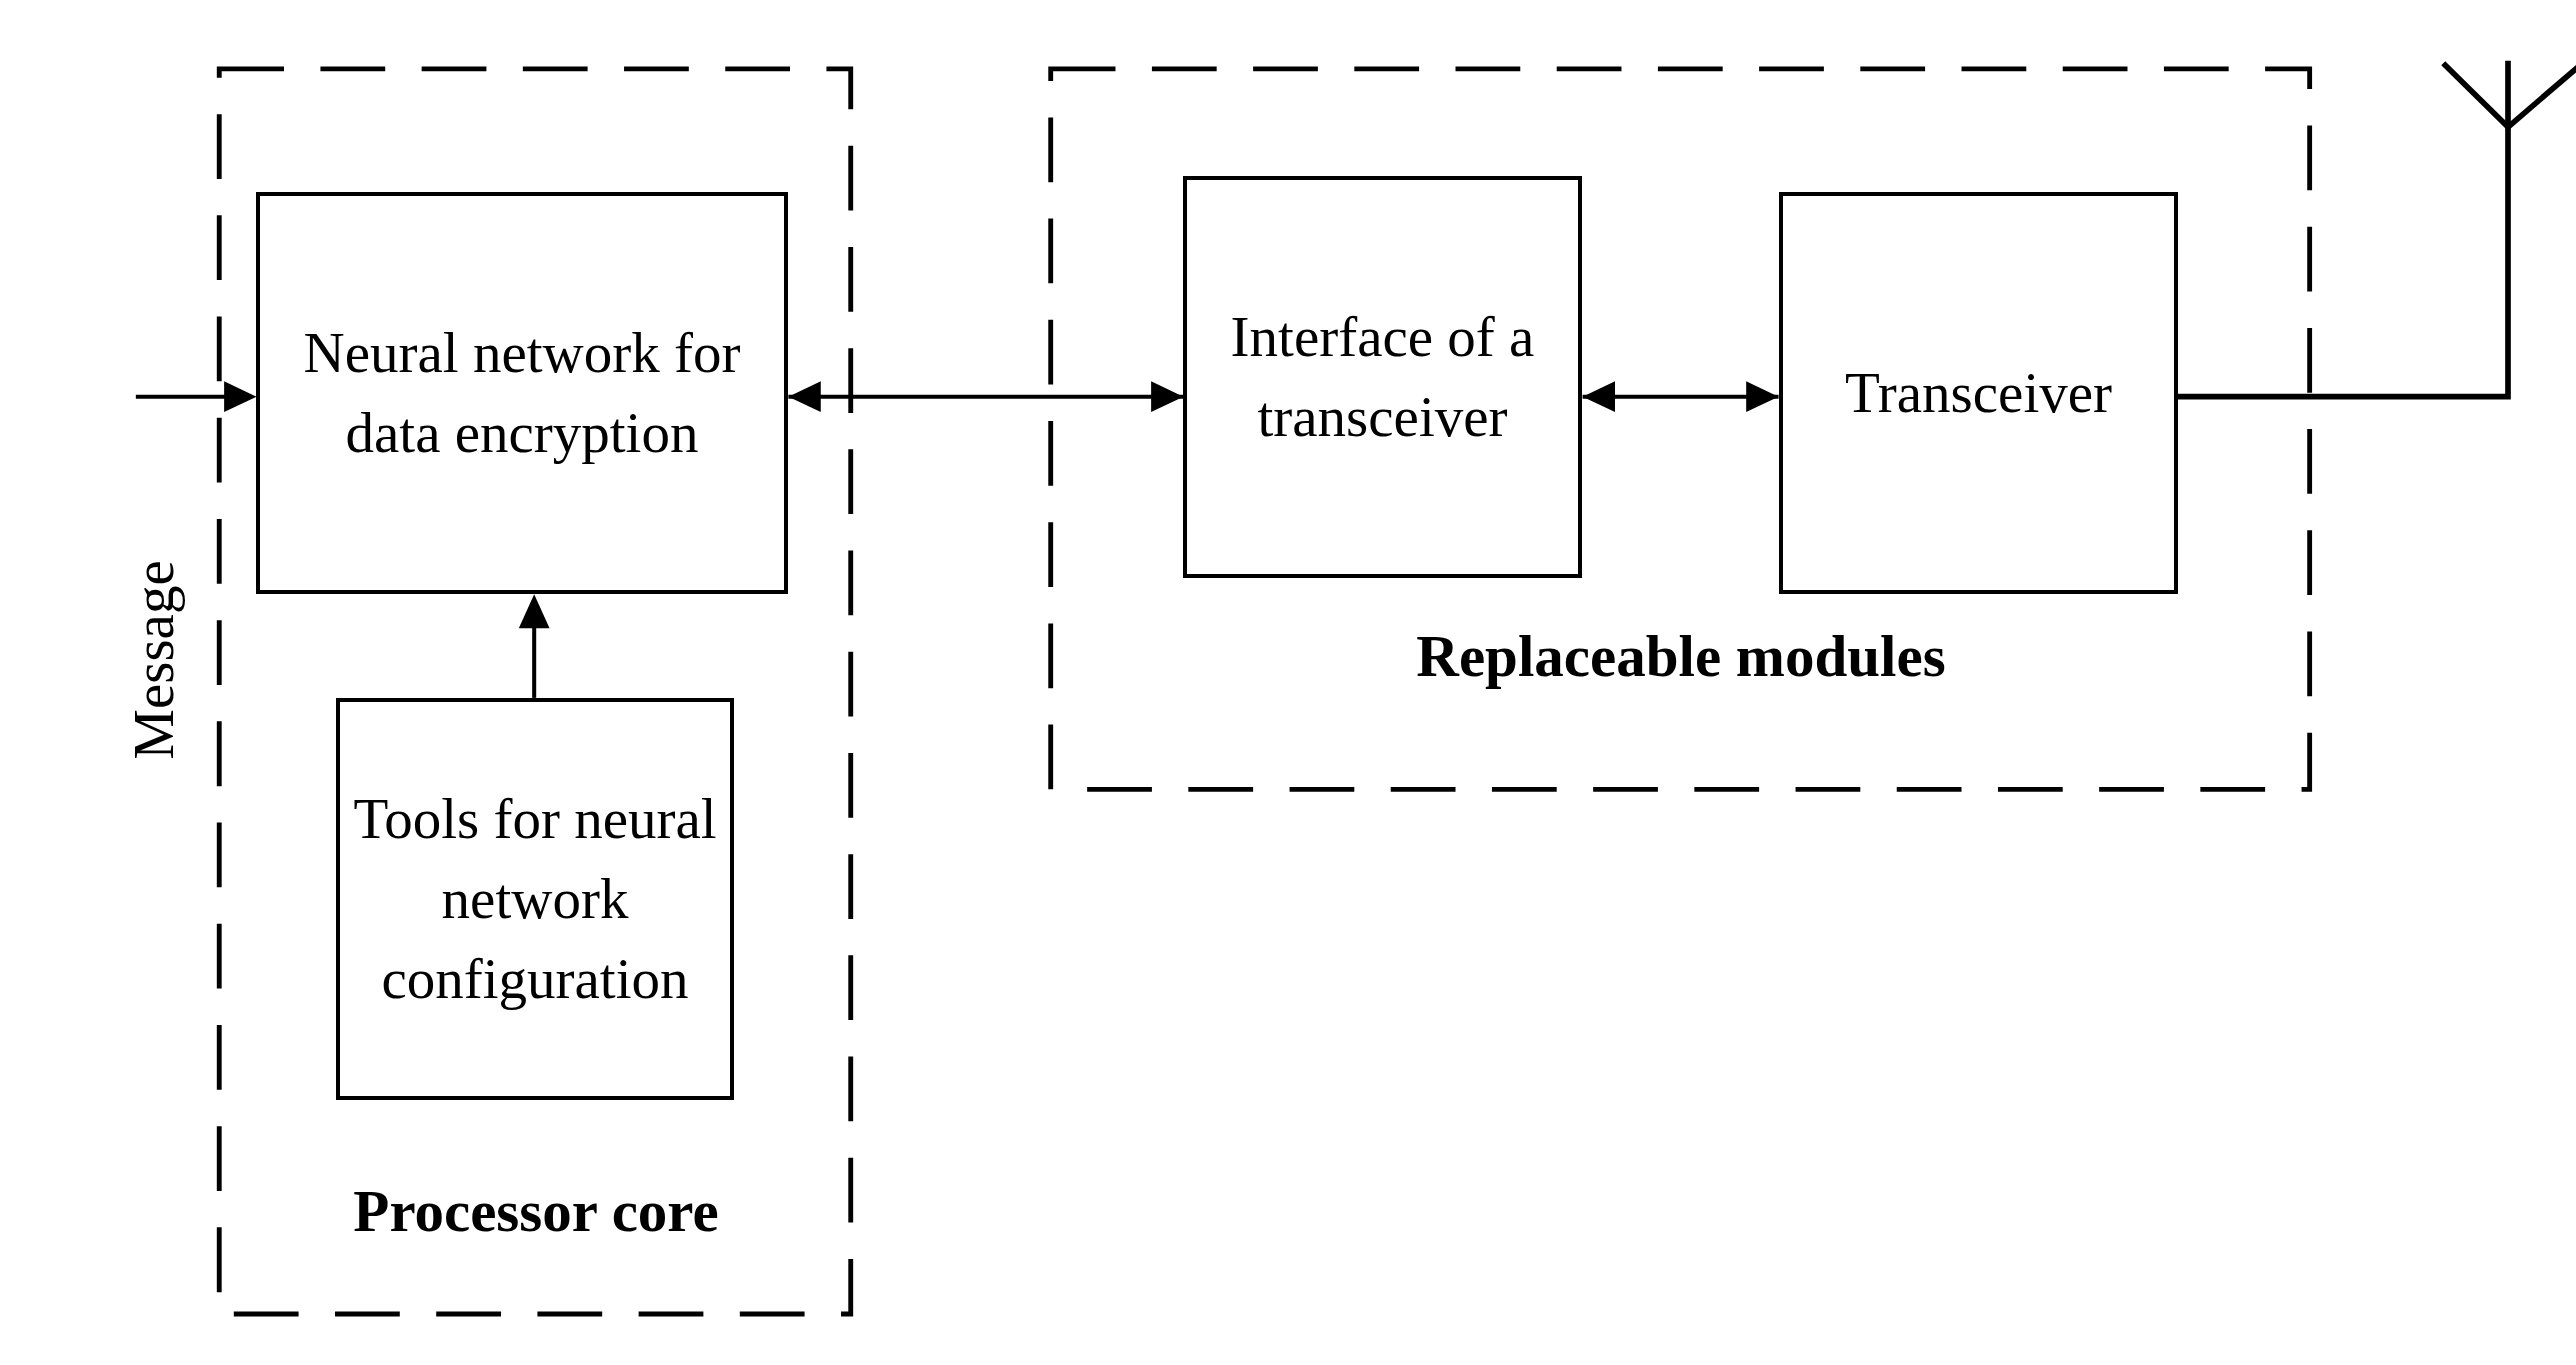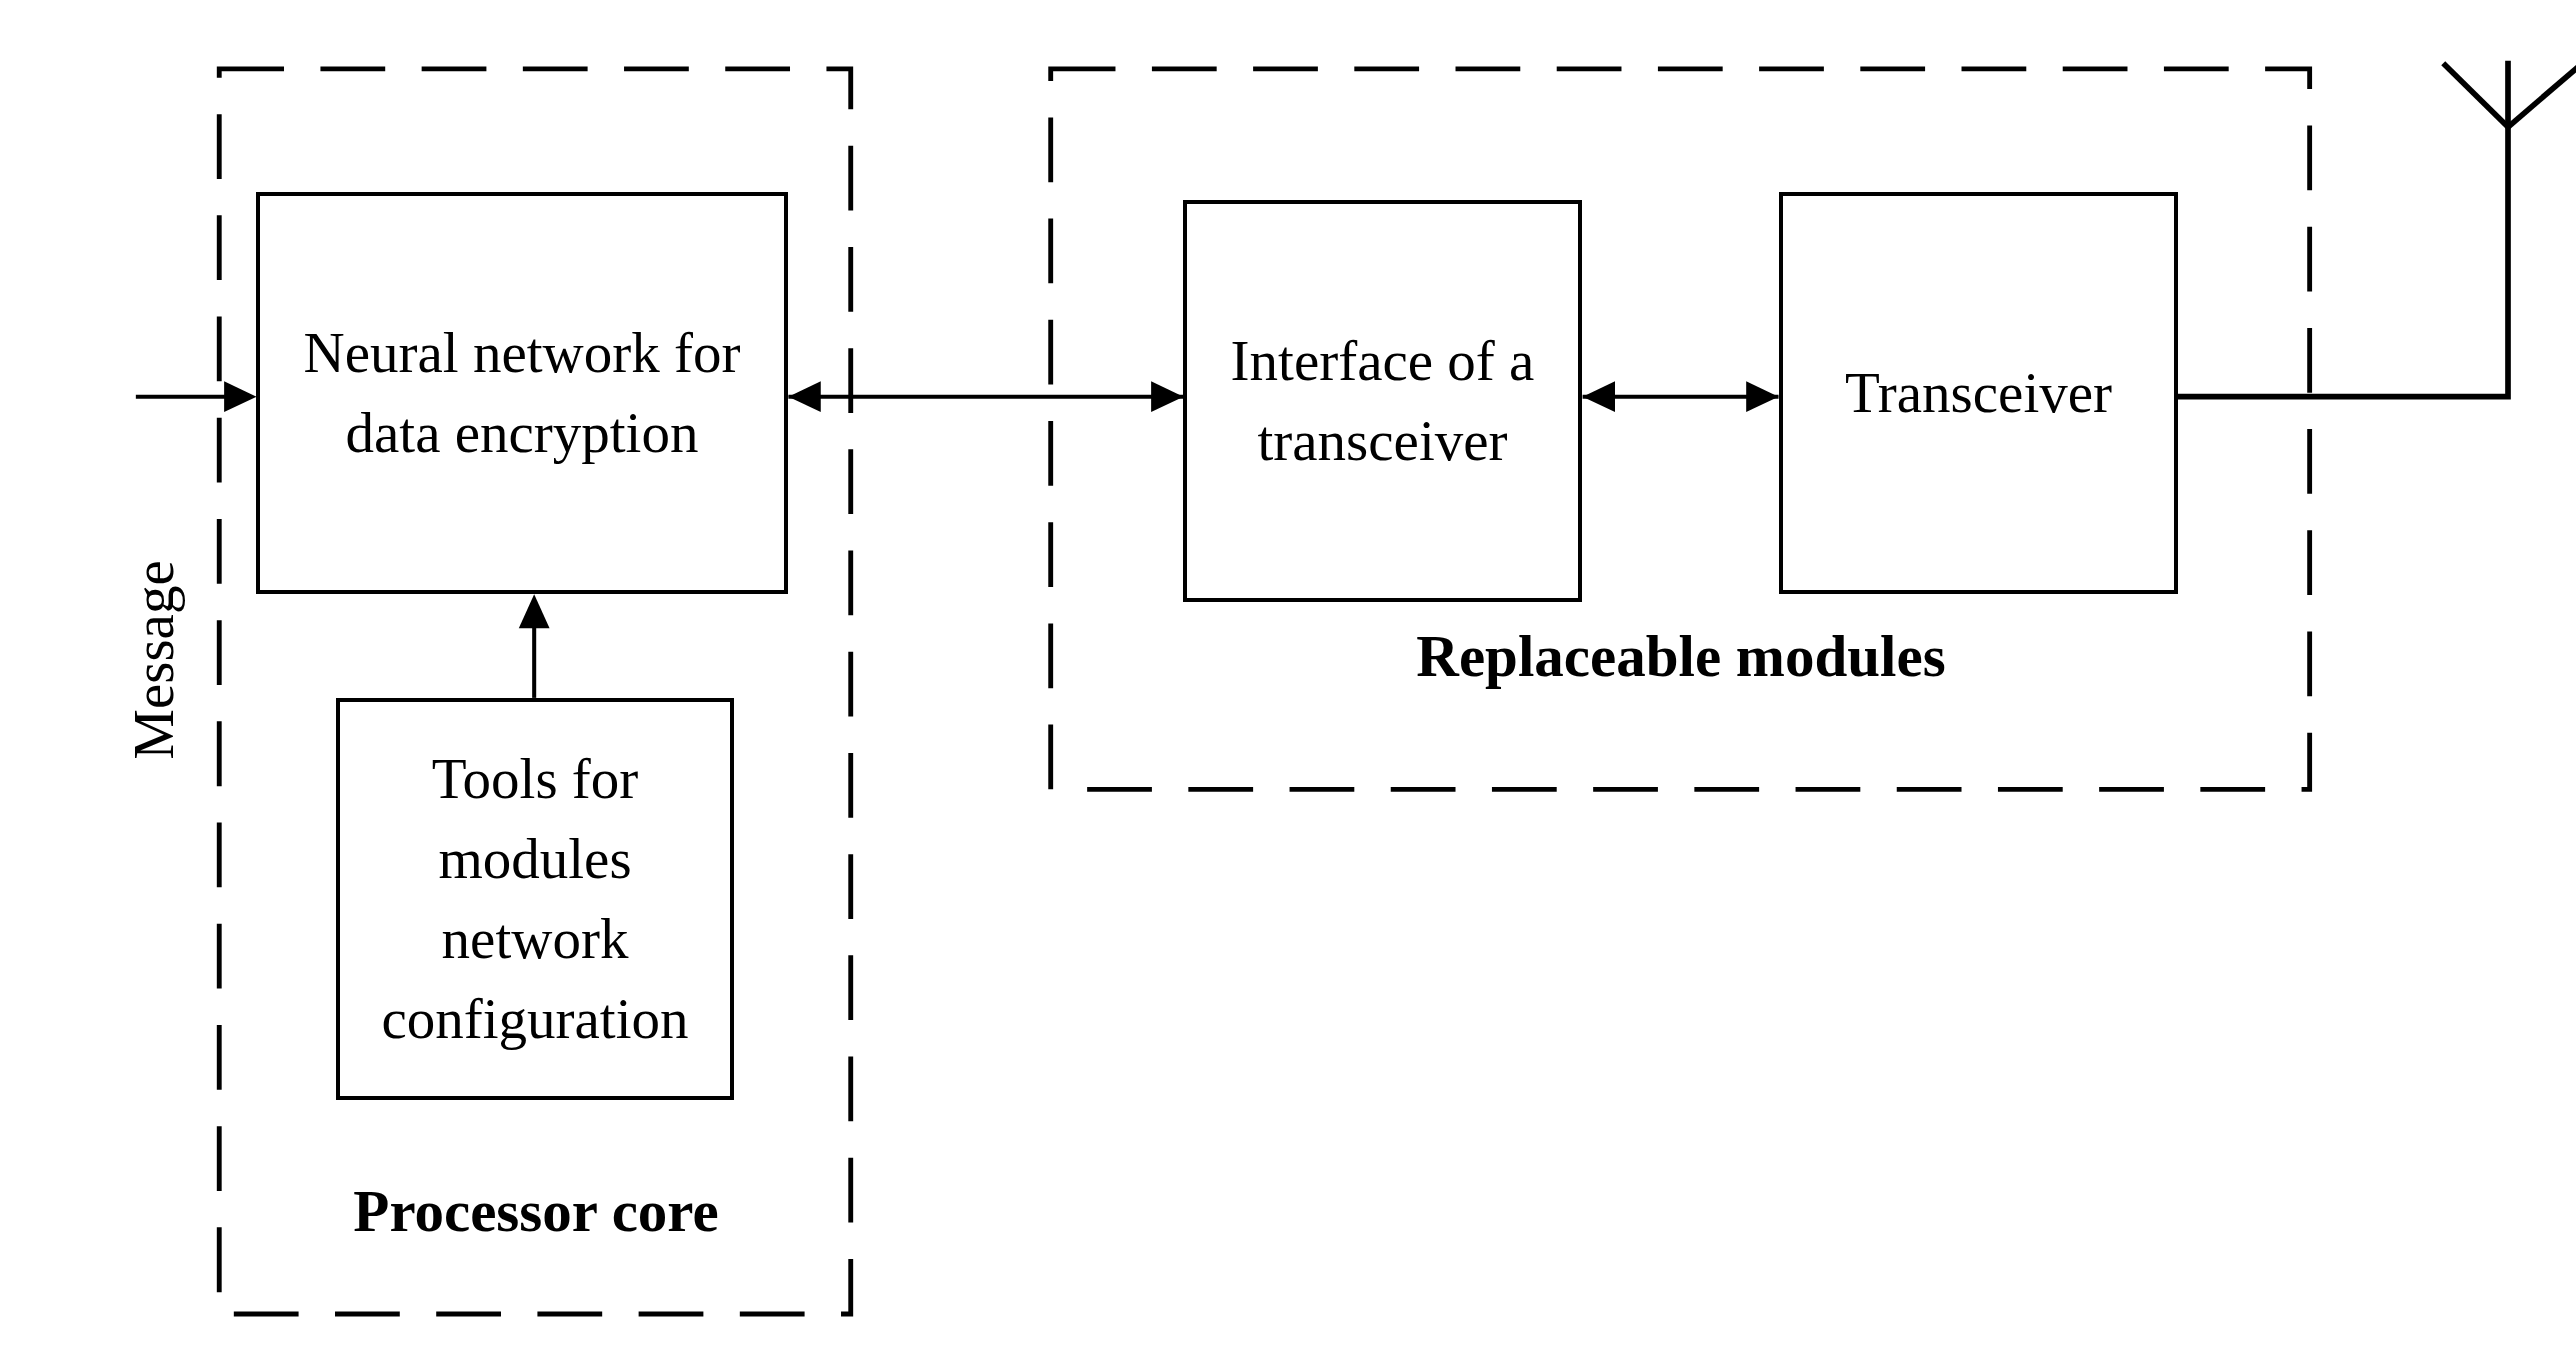--- a/index.html
+++ b/index.html
@@ -28,21 +28,21 @@
     align-items: center;
     justify-content: center;
     text-align: center;
     font-size: 57px;
     line-height: 1.4;
     white-space: pre-line;
     padding: 0 8px;
   }
   #neural-box      { left: 216px;  top: 192px; width: 532px; height: 402px; }
   #tools-box       { left: 296px;  top: 698px; width: 398px; height: 402px; }
-  #interface-box   { left: 1143px; top: 200px; width: 399px; height: 402px; }
+  #interface-box   { left: 1143px; top: 176px; width: 399px; height: 402px; }
   #transceiver-box { left: 1739px; top: 192px; width: 399px; height: 402px; }
 
   .section-label {
     position: absolute;
     font-weight: bold;
     font-size: 59px;
     white-space: nowrap;
     transform: translate(-50%, -50%);
   }
   #processor-core-label   { left: 496px;  top: 1211px; }
@@ -70,21 +70,21 @@
 <body>
 
 <div id="canvas">
 
   <div class="box" id="neural-box">
     <span>Neural network for
 data encryption</span>
   </div>
 
   <div class="box" id="tools-box">
-    <span>Tools for modules
+    <span>Tools for neural
 network
 configuration</span>
   </div>
 
   <div class="box" id="interface-box">
     <span>Interface of a
 transceiver</span>
   </div>
 
   <div class="box" id="transceiver-box">

